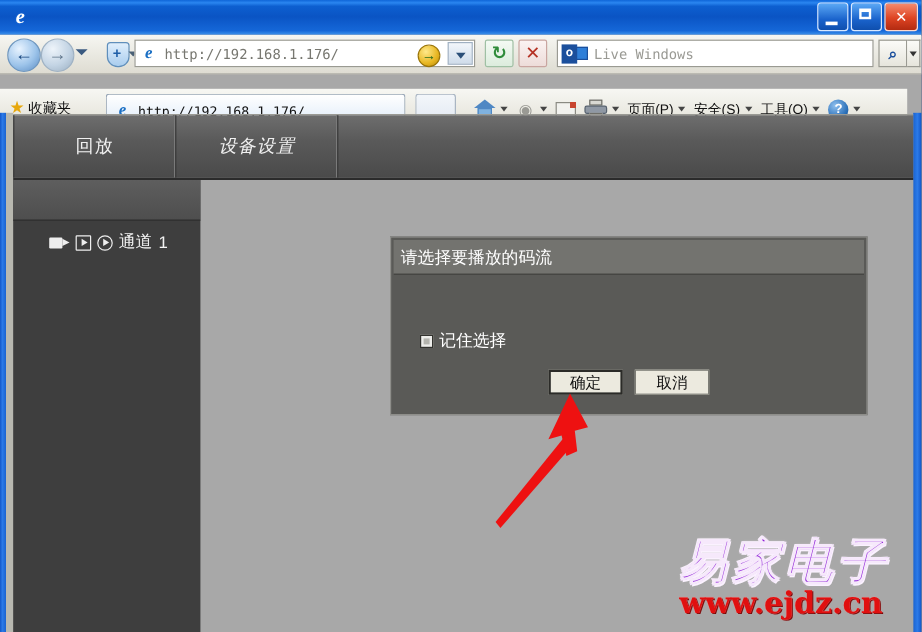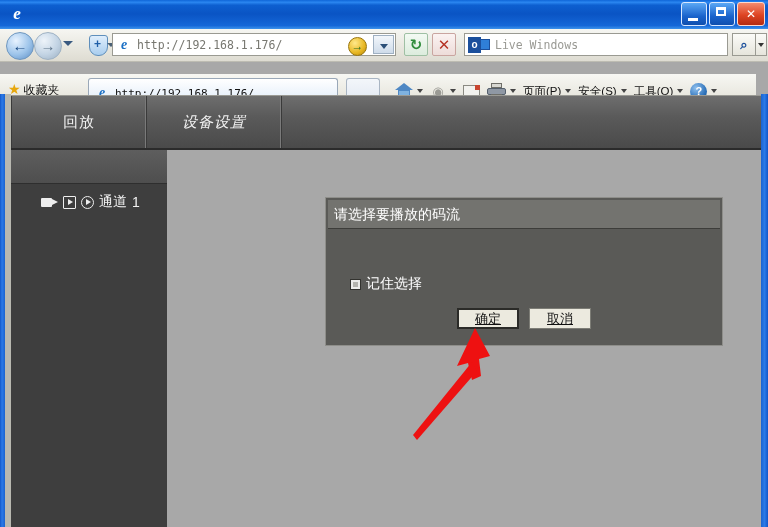--- a/index.html
+++ b/index.html
@@ -255,21 +255,21 @@
   .radio.off:after{content:"";position:absolute;left:1px;top:1px;width:7px;height:7px;border-radius:50%;background:#b9b9b3;}
   .gap{display:inline-block;width:8px;}
   .row-check{position:absolute;left:22px;top:44px;height:20px;display:flex;align-items:center;gap:5px;
     color:#ffffff;font-size:14px;white-space:nowrap;}
   .chk{width:11px;height:11px;background:#ededea;border:1px solid #33332f;box-sizing:border-box;position:relative;}
   .chk:after{content:"";position:absolute;left:2px;top:2px;width:5px;height:5px;background:#b4b4ae;}
   .dlg-btns{position:absolute;left:0;right:0;top:78px;display:flex;justify-content:center;gap:10px;}
   .dbtn{
     min-width:62px;height:21px;line-height:19px;text-align:center;
     background:#eceadf;border:1px solid #7d7d76;box-sizing:border-box;
-    font-size:13px;color:#111;padding:0 8px;text-decoration:underline;
+    font-size:13px;color:#111;padding:0 8px;
   }
   .dbtn.focus{border:2px solid #2b2b28;line-height:17px;}
 
   
   .arrow-svg{position:absolute;left:395px;top:318px;width:110px;height:135px;pointer-events:none;}
 
   
   .wm{position:absolute;left:566px;top:445px;width:192px;height:74px;}
   .wm-cn{
     position:absolute;left:0;top:0;width:192px;height:48px;
@@ -447,14 +447,18 @@
       </div>
 
     </div>
   </div>
 
   <svg class="arrow-svg" viewBox="0 0 110 135">
     <polygon points="80,10 62,48 73,45 77,62 86,58 84,41 95,38" fill="#ee1111"></polygon>
     <polygon points="77,44 82,53 22,122 18,117" fill="#ee1111"></polygon>
   </svg>
 
+  <div class="wm">
+    <div class="wm-cn">易家电子</div>
+    <div class="wm-url">www.ejdz.cn</div>
+  </div>
 
 </div>
 
 </body></html>

